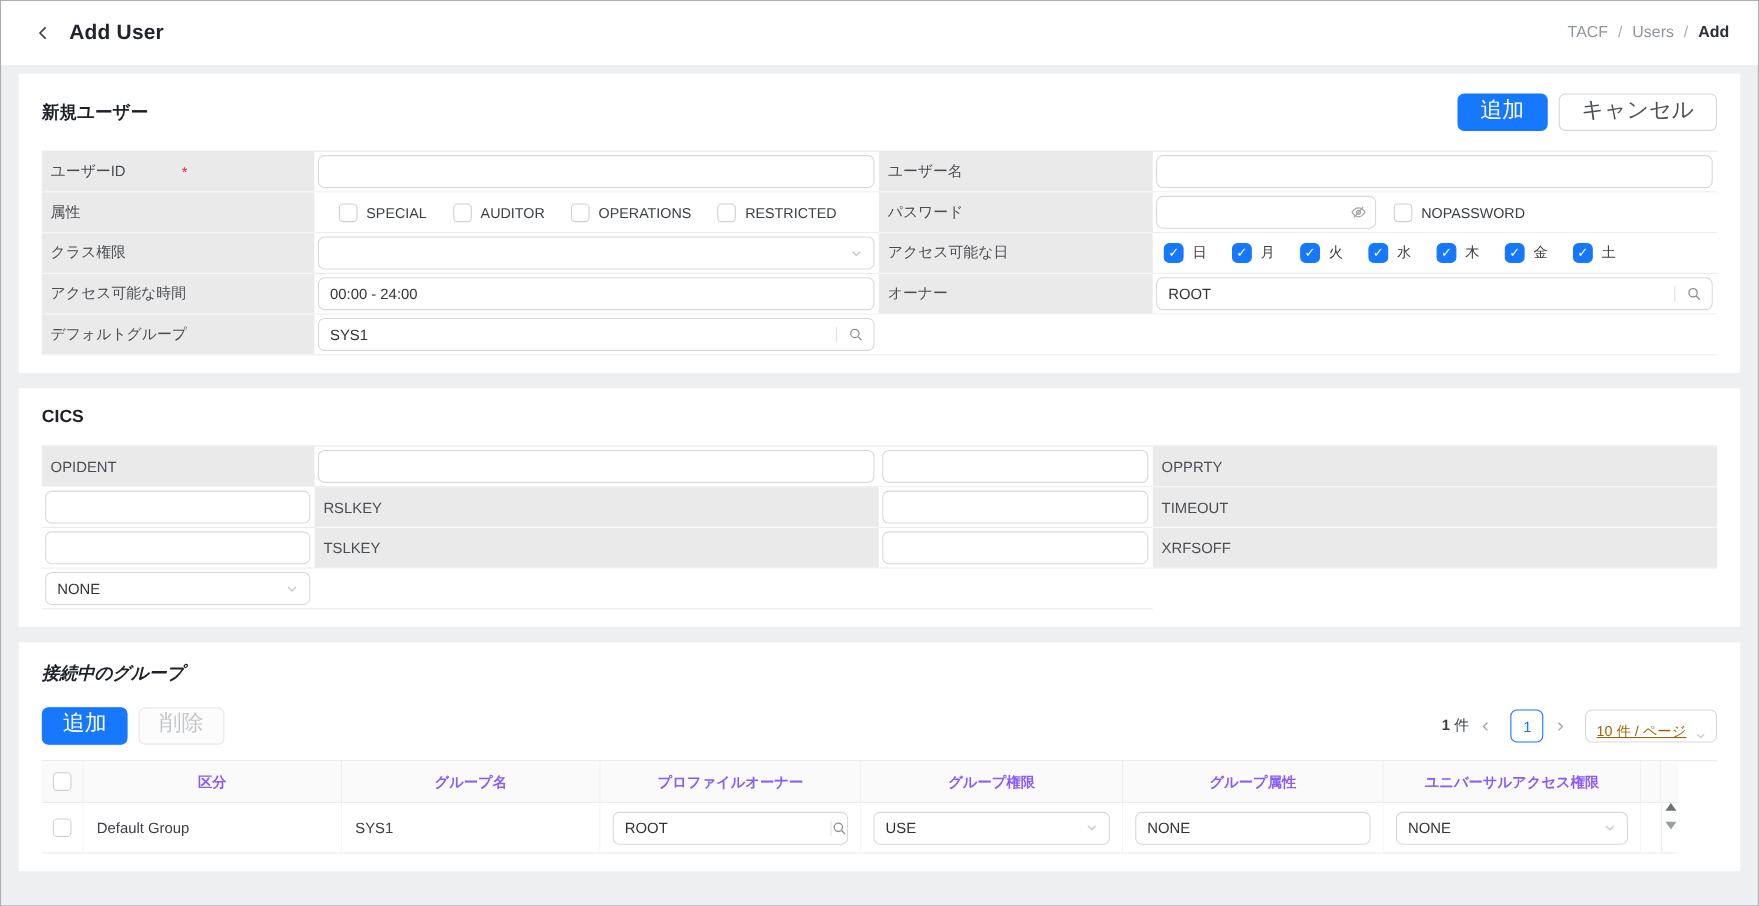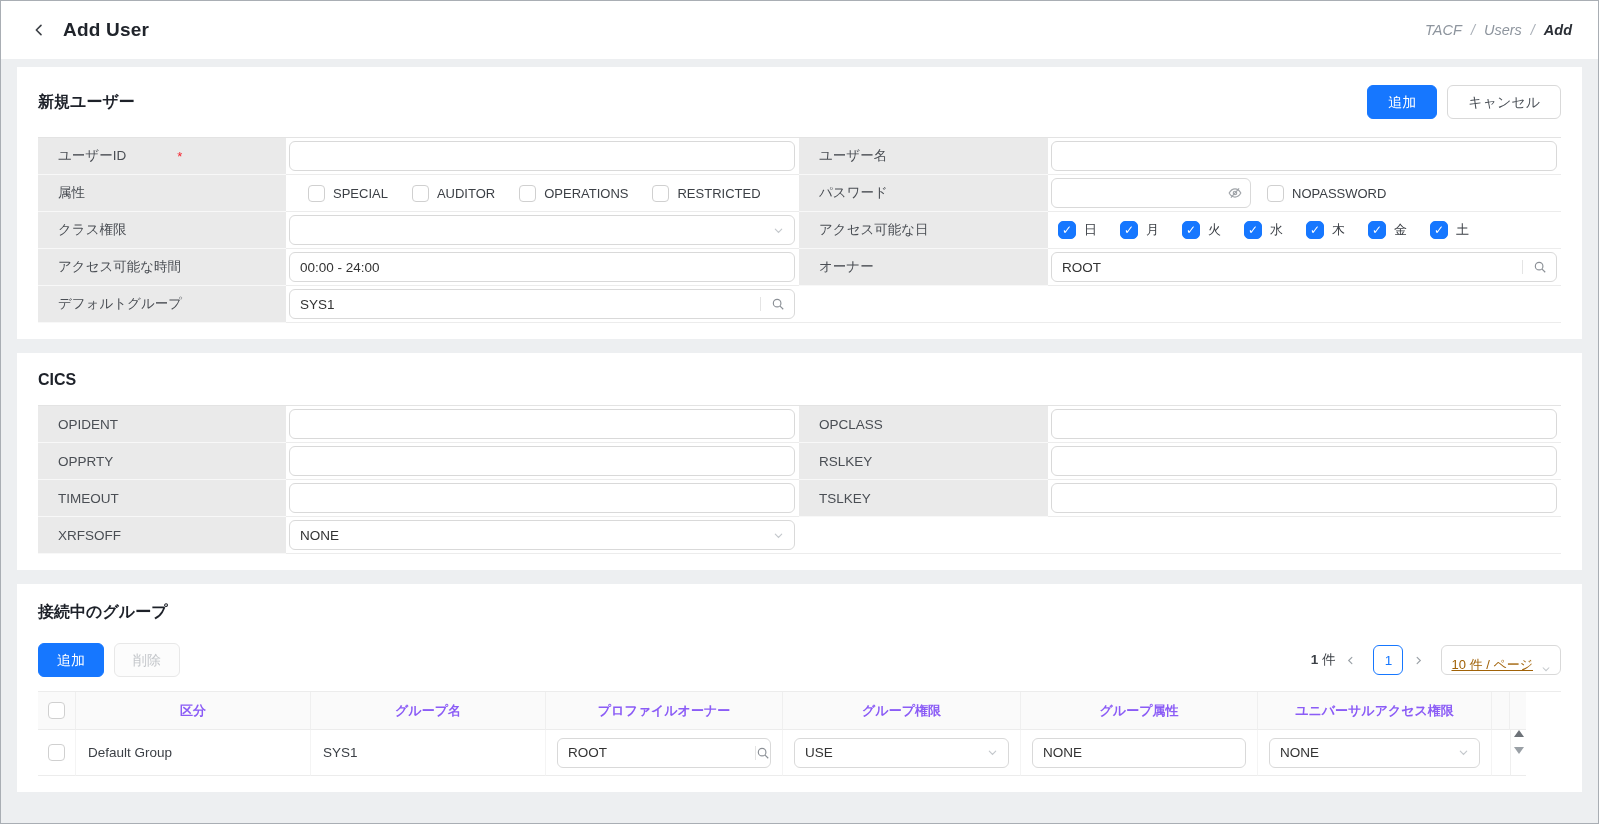--- a/index.html
+++ b/index.html
@@ -10,41 +10,41 @@
     border:1px solid #a9aeb4;
     color:#333;
   }
   
   .topbar {
     height:58px; background:#fff; display:flex; align-items:center;
     padding:0 26px 0 24px;
   }
   .back-btn { width:28px; height:28px; display:flex; align-items:center; justify-content:center; cursor:pointer; }
   .page-title { font-size:19px; font-weight:700; color:#20242b; margin-left:10px; letter-spacing:.2px; }
-  .breadcrumb { margin-left:auto; font-size:14.5px; color:#8e959e; display:flex; gap:9px; align-items:center;font-style:italic; }
+  .breadcrumb { margin-left:auto; font-size:14.5px; color:#8e959e; display:flex; gap:9px; align-items:center; }
   .breadcrumb .crumb { cursor:pointer; }
   .breadcrumb .sep { color:#aab0b8; }
   .breadcrumb .current { color:#2b2f36; font-weight:700; }
   
   .content { padding:8px 16px 16px;border-radius:13px; }
   .card { background:#fff; margin-bottom:14px; padding:18px 21px 16px; }
   .card-head { display:flex; align-items:center; margin-bottom:18px; }
   .card-title { font-size:16px; font-weight:700; color:#1d2129; }
   .head-actions { margin-left:auto; display:flex; gap:10px; }
   
-  .btn { font-size:14px; border-radius:6px; padding:0 20px; height:34px; line-height:32px; cursor:pointer; border:1px solid transparent; font-family:Liberation Sans, sans-serif; }
+  .btn { font-size:20px; border-radius:6px; padding:0 20px; height:34px; line-height:32px; cursor:pointer; border:1px solid transparent; font-family:Liberation Mono, monospace; }
   .btn-primary { background:#1677ff; color:#fff; border-color:#1677ff; }
   .btn-default { background:#fff; color:#4b5158; border-color:#d9d9d9; }
   .btn-disabled { background:#fcfcfc; color:#c3c6ca; border-color:#e8e8e8; cursor:not-allowed; }
   
   .form-grid { display:grid; grid-template-columns:248px 1fr 249px 1fr; border-top:1px solid #e3e3e3; }
   .f-label {
     background:#eaeaea; border-bottom:1px solid #f8f8f8;
     font-size:13.5px; color:#4a4e54; display:flex; align-items:center;
-    padding-left:20px; height:37px;gap:48px;
+    padding-left:8px; height:37px;gap:48px;
   }
   .f-field {
     background:#fff; border-bottom:1px solid #ececec; display:flex; align-items:center;
     padding:0 4px 0 3px; height:37px; gap:16px;
   }
   .req { color:#f5222d; margin-left:3px; font-size:13px; }
   .txt-input {
     height:30px; width:100%; border:1px solid #d9d9d9; border-radius:6px;
     padding:0 10px; font-size:13.5px; color:#333; outline:none; background:#fff;
     font-family:inherit;
@@ -297,23 +297,20 @@
     <div class="card-head" style="margin-bottom:16px;">
       <span class="card-title">CICS</span>
     </div>
     <div class="form-grid">
       <div class="f-label">
           <span>OPIDENT</span>
         </div>
       <div class="f-field">
           <input class="txt-input" type="text" value="" style="">
         </div>
-      <div class="f-label">
-          <span>OPCLASS</span>
-        </div>
       <div class="f-field">
           <input class="txt-input" type="text" value="" style="">
         </div>
 
       <div class="f-label">
           <span>OPPRTY</span>
         </div>
       <div class="f-field">
           <input class="txt-input" type="text" value="" style="">
         </div>
@@ -346,21 +343,21 @@
           <svg class="icon-svg" width="11" height="11" viewBox="0 0 24 24" fill="none" stroke="#c4c8cc" stroke-width="2.5" stroke-linecap="round">
               <polyline points="5 9 12 16 19 9"></polyline>
             </svg>
         </div>
       </div>
       <div class="f-field" style="grid-column: span 2;"></div>
     </div>
   </div>
 
   <div class="card">
-    <div class="card-head" style="margin-bottom:0;">
+    <div class="card-head" style="margin-bottom:0;font-style:italic;">
       <span class="card-title">接続中のグループ</span>
     </div>
 
     <div class="toolbar">
       <button class="btn btn-primary" style="margin-right:10px;">追加</button>
       <button class="btn btn-disabled">削除</button>
       <div class="pager">
         <span class="pg-total"><span class="n">1</span> <span>件</span></span>
         <span class="pg-arrow">
           <svg class="icon-svg" width="11" height="11" viewBox="0 0 24 24" fill="none" stroke="#9aa0a6" stroke-width="2.5" stroke-linecap="round">

